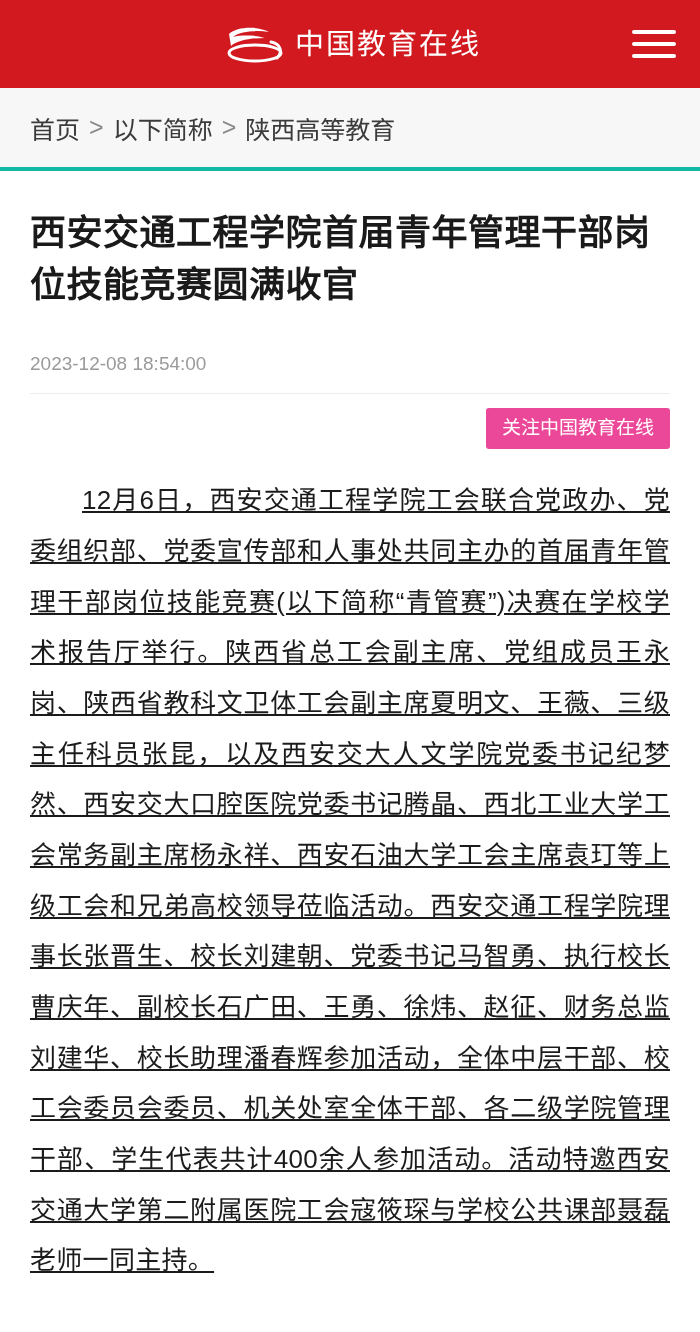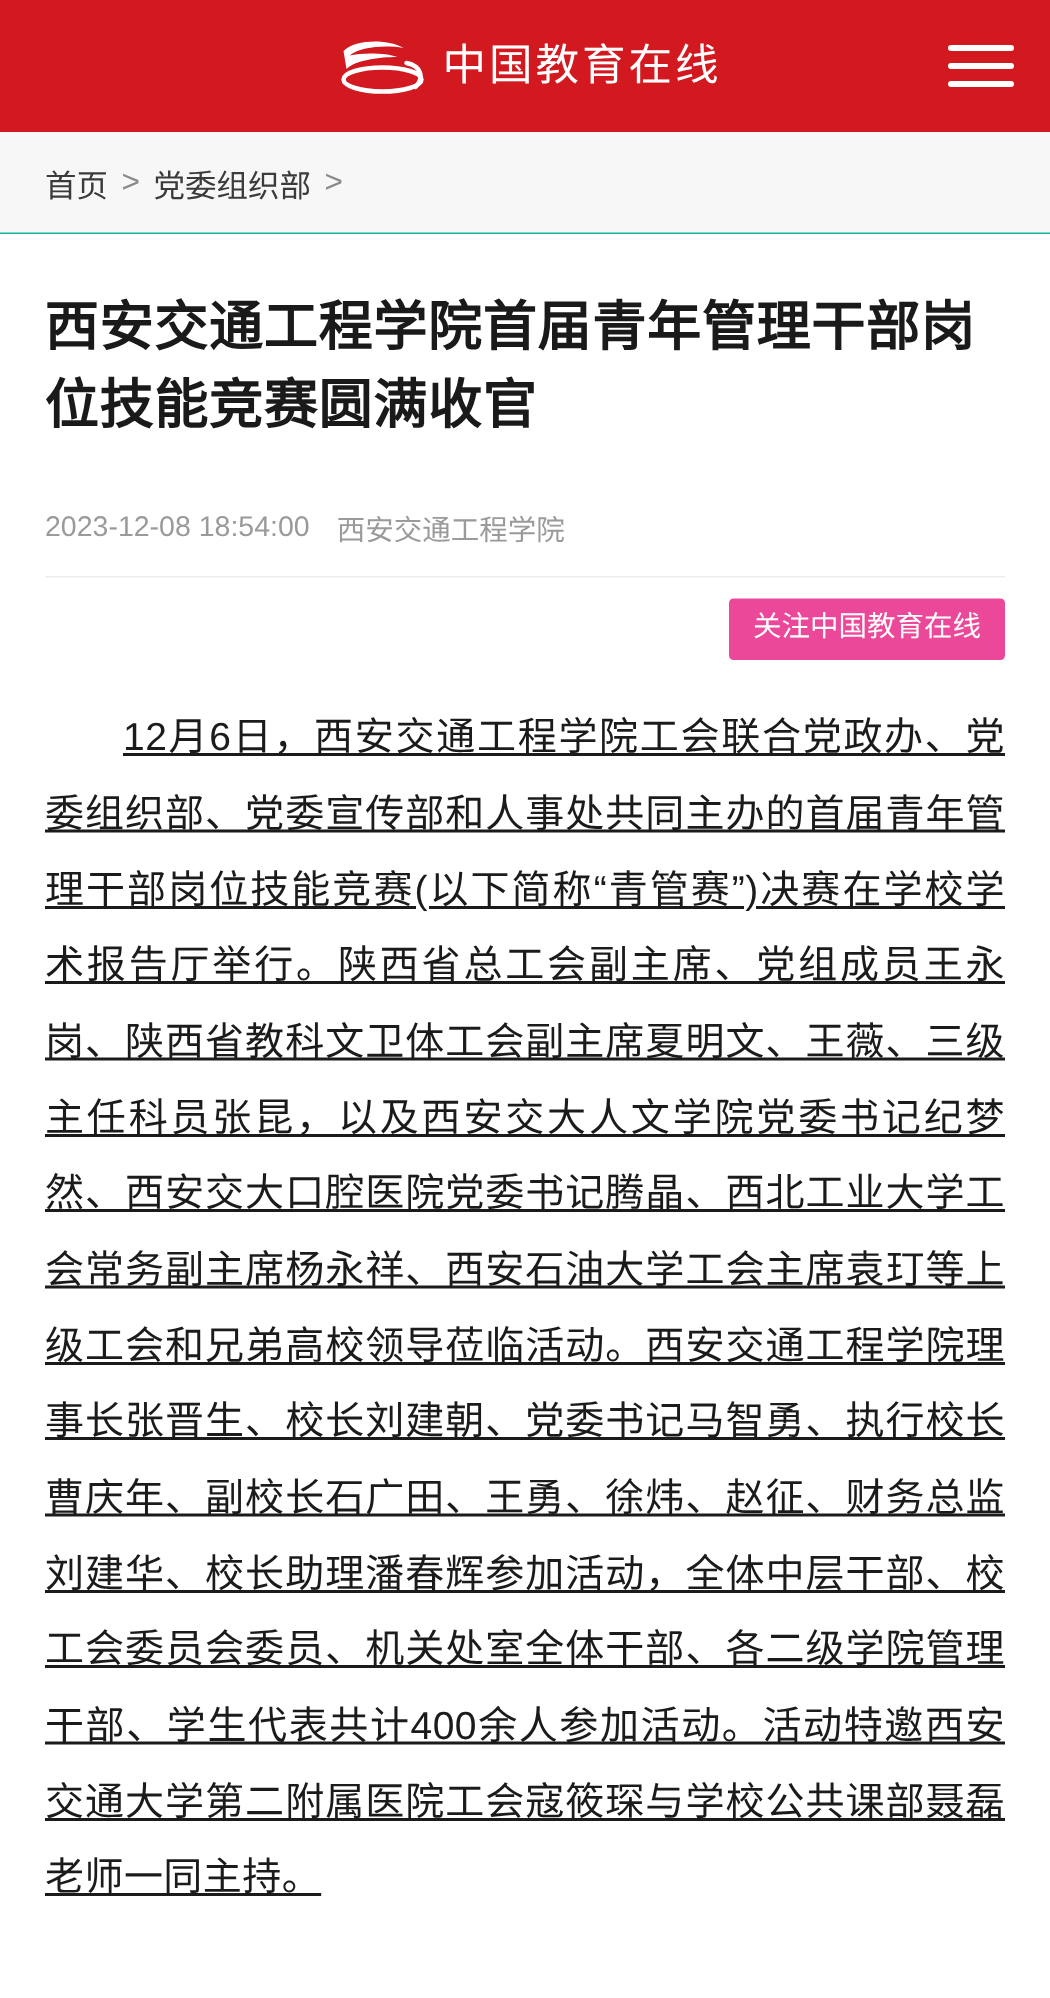--- a/index.html
+++ b/index.html
@@ -60,28 +60,28 @@
     height: 4px;
     background: #ffffff;
     border-radius: 2px;
   }
   .menu-button span:nth-child(1) { width: 100%; }
   .menu-button span:nth-child(2) { width: 100%; }
   .menu-button span:nth-child(3) { width: 100%; }
 
   
   .breadcrumb {
-    height: 68px;
+    height: 83px;
     background: #f7f7f7;
     display: flex;
     align-items: center;
     padding: 0 30px;
-    font-size: 21px;
+    font-size: 25px;
     color: #3b3b3b;
-    border-bottom: 1px solid #14b8a6;
+    border-bottom: 4px solid #14b8a6;
   }
   .breadcrumb .crumb { color: #3b3b3b; text-decoration: none; }
   .breadcrumb .sep { margin: 0 9px; color: #8a8a8a; }
 
   
   .article {
     padding: 36px 30px 20px 30px;
   }
   .article-title {
     font-size: 36px;
@@ -149,30 +149,30 @@
   <div class="menu-button">
     <span></span>
       <span></span>
       <span></span>
   </div>
 </div>
 
 <nav class="breadcrumb">
   <a class="crumb" href="#">首页</a>
   <span class="sep">&gt;</span>
-  <a class="crumb" href="#">党委组织部</a>
+  <a class="crumb" href="#">以下简称</a>
   <span class="sep">&gt;</span>
+  <a class="crumb" href="#">陕西高等教育</a>
 </nav>
 
 <article class="article">
   <h1 class="article-title">西安交通工程学院首届青年管理干部岗位技能竞赛圆满收官</h1>
 
   <div class="meta-row">
     <span>2023-12-08 18:54:00</span>
-    <span class="meta-source">西安交通工程学院</span>
   </div>
 
   <div class="follow-row">
     <button class="follow-btn">关注中国教育在线</button>
   </div>
 
   <div class="article-body">
     <p>12月6日，西安交通工程学院工会联合党政办、党委组织部、党委宣传部和人事处共同主办的首届青年管理干部岗位技能竞赛(以下简称“青管赛”)决赛在学校学术报告厅举行。陕西省总工会副主席、党组成员王永岗、陕西省教科文卫体工会副主席夏明文、王薇、三级主任科员张昆，以及西安交大人文学院党委书记纪梦然、西安交大口腔医院党委书记腾晶、西北工业大学工会常务副主席杨永祥、西安石油大学工会主席袁玎等上级工会和兄弟高校领导莅临活动。西安交通工程学院理事长张晋生、校长刘建朝、党委书记马智勇、执行校长曹庆年、副校长石广田、王勇、徐炜、赵征、财务总监刘建华、校长助理潘春辉参加活动，全体中层干部、校工会委员会委员、机关处室全体干部、各二级学院管理干部、学生代表共计400余人参加活动。活动特邀西安交通大学第二附属医院工会寇筱琛与学校公共课部聂磊老师一同主持。</p>
   </div>
 </article>

